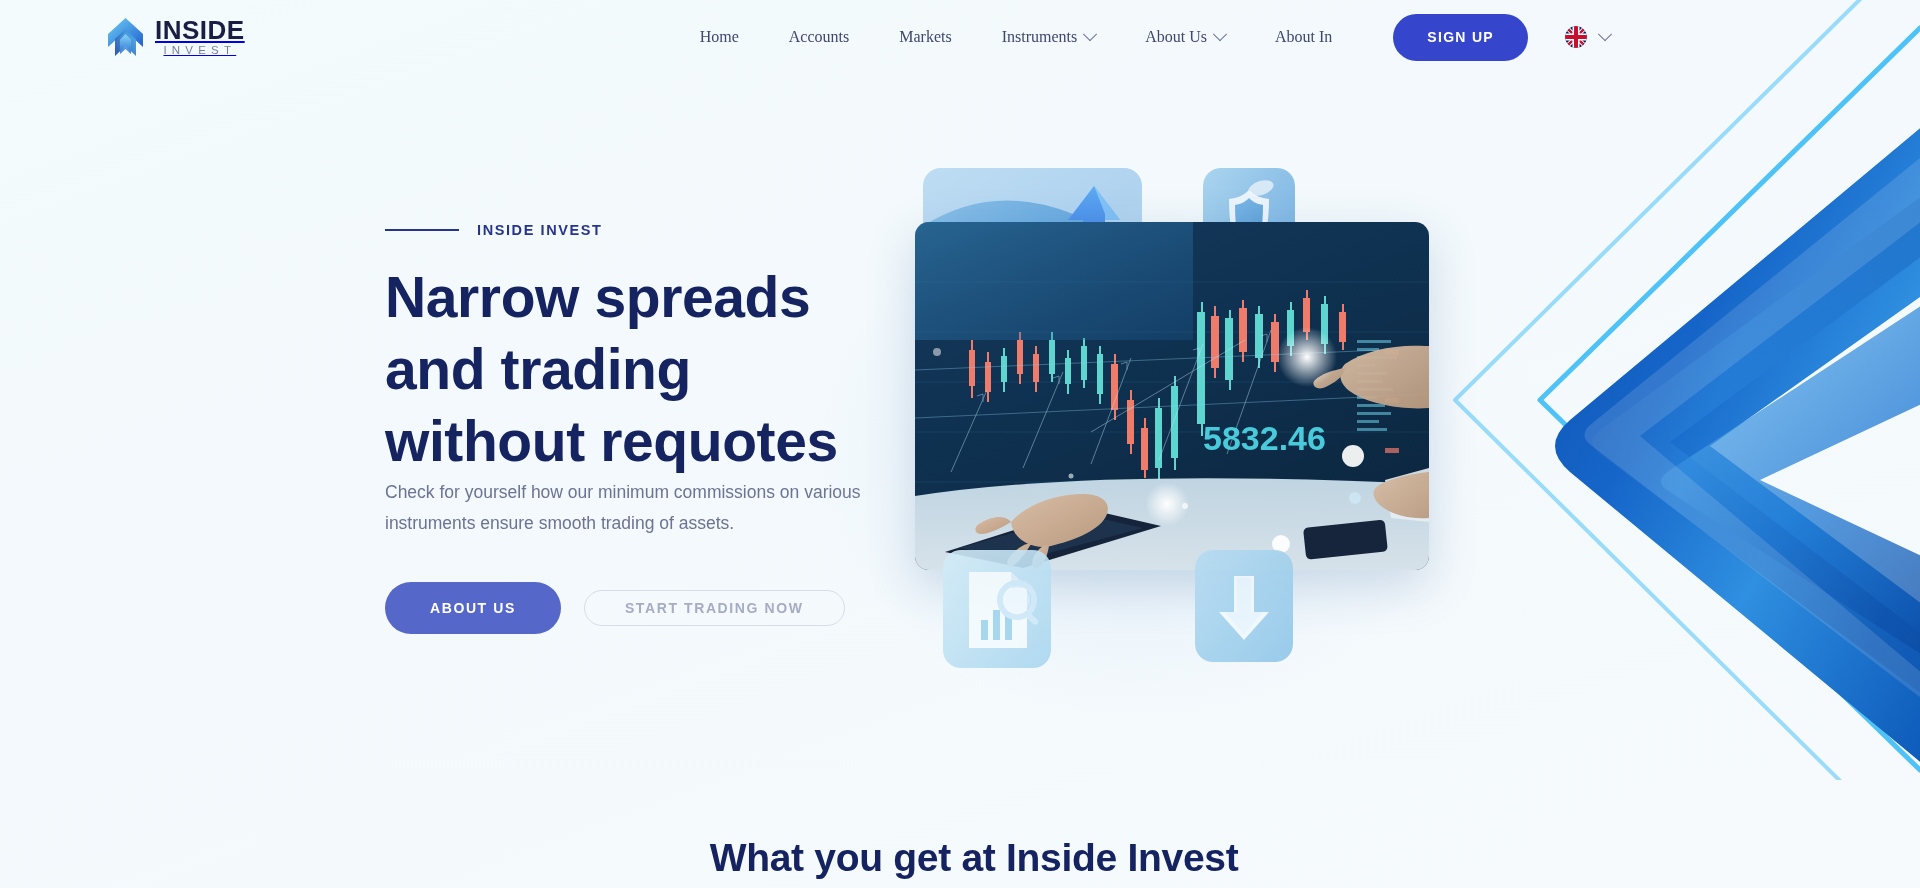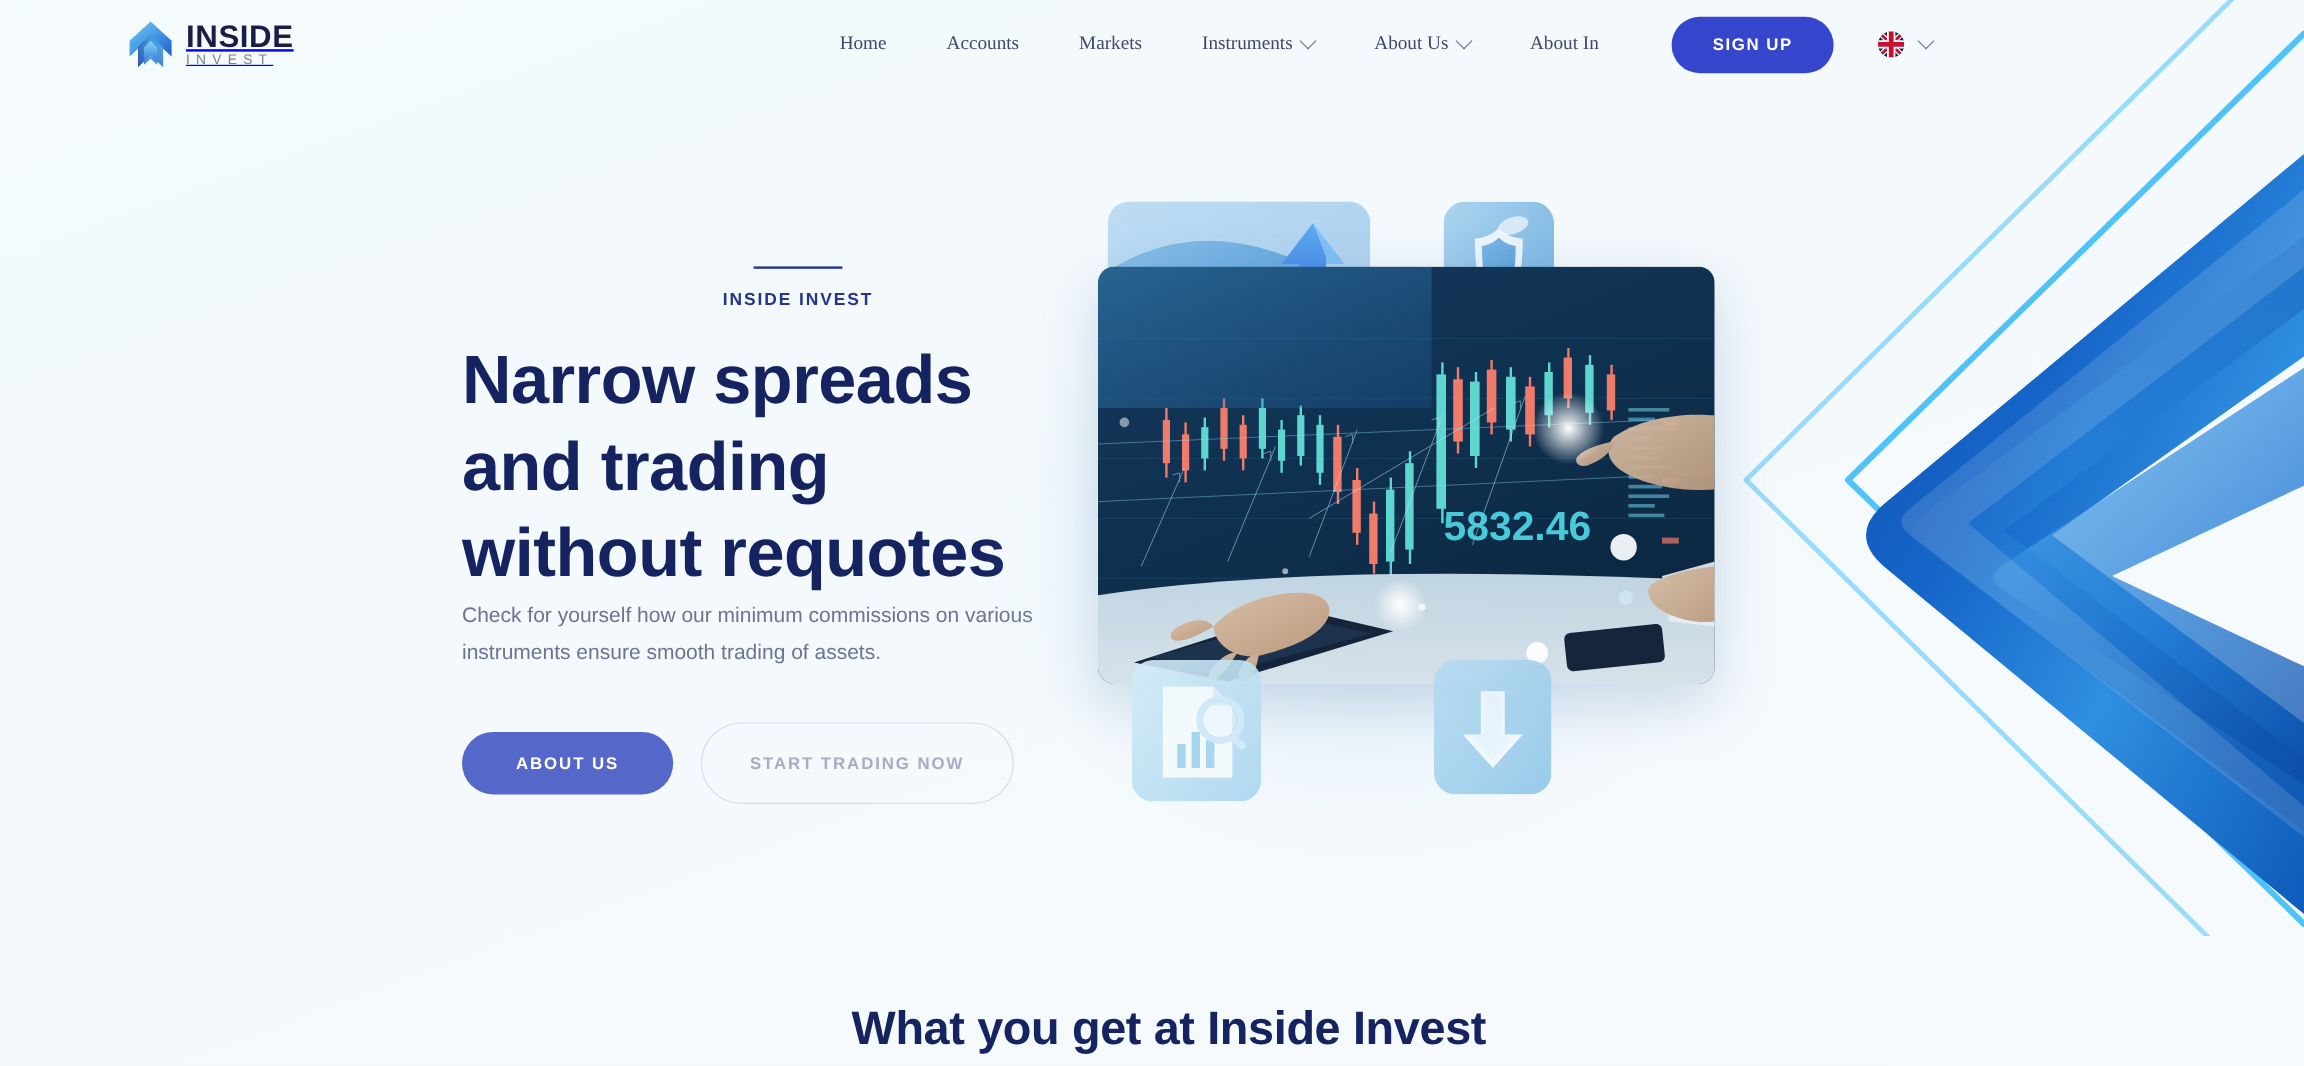--- a/index.html
+++ b/index.html
@@ -37,21 +37,21 @@
     margin-left:68px;
   }
   .logo-mark { width:37px; height:42px; display:block; }
   .logo-text { line-height:1; }
   .logo-title {
     font-size:26px; font-weight:bold; letter-spacing:0.5px;
     color:#1b1d45;
   }
   .logo-sub {
     font-size:11.5px; letter-spacing:5.2px;
-    color:#7b7f96; margin-top:2px; font-weight:400;
+    color:#7b7f96; margin-top:2px; font-weight:400;text-align:center;
   }
 
   .nav {
     display:flex; align-items:center; gap:0;
     margin-left:430px;
   }
   .nav-item {
     display:flex; align-items:center; gap:8px;
     font-size:16px; color:#41466e;
     padding:6px 25px; cursor:pointer; white-space:nowrap;font-family:Liberation Serif, serif;
@@ -84,21 +84,20 @@
   .hero {
     position:absolute; top:0; left:0;
     width:1920px; height:810px;
   }
   .hero-left {
     position:absolute; left:385px; top:222px; width:560px;
   }
   .eyebrow {
     display:flex; align-items:center; gap:18px;
     margin-bottom:24px;
-    flex-direction:column;
   }
   .eyebrow-line {
     width:74px; height:2px; background:#27348b;
   }
   .eyebrow-text {
     font-size:14.5px; font-weight:bold; letter-spacing:1.6px;
     color:#27348b;
   }
   .hero-title {
     font-size:57px; line-height:1.26; font-weight:bold;
@@ -113,21 +112,21 @@
   .btn-primary {
     background:#5567c9; color:#fff;
     border:none; border-radius:40px;
     font-size:14px; font-weight:bold; letter-spacing:1.6px;
     height:52px; padding:0 45px; cursor:pointer;
   }
   .btn-ghost {
     background:transparent; color:#a7abc4;
     border:1.3px solid #d7dcea; border-radius:40px;
     font-size:14px; font-weight:bold; letter-spacing:1.6px;
-    height:68px; padding:0 40px; cursor:pointer;
+    height:36px; padding:0 40px; cursor:pointer;
   }
 
   
   .collage {
     position:absolute; left:915px; top:150px;
     width:640px; height:570px;
   }
   .glow {
     position:absolute; left:-95px; top:45px;
     width:640px; height:520px;

